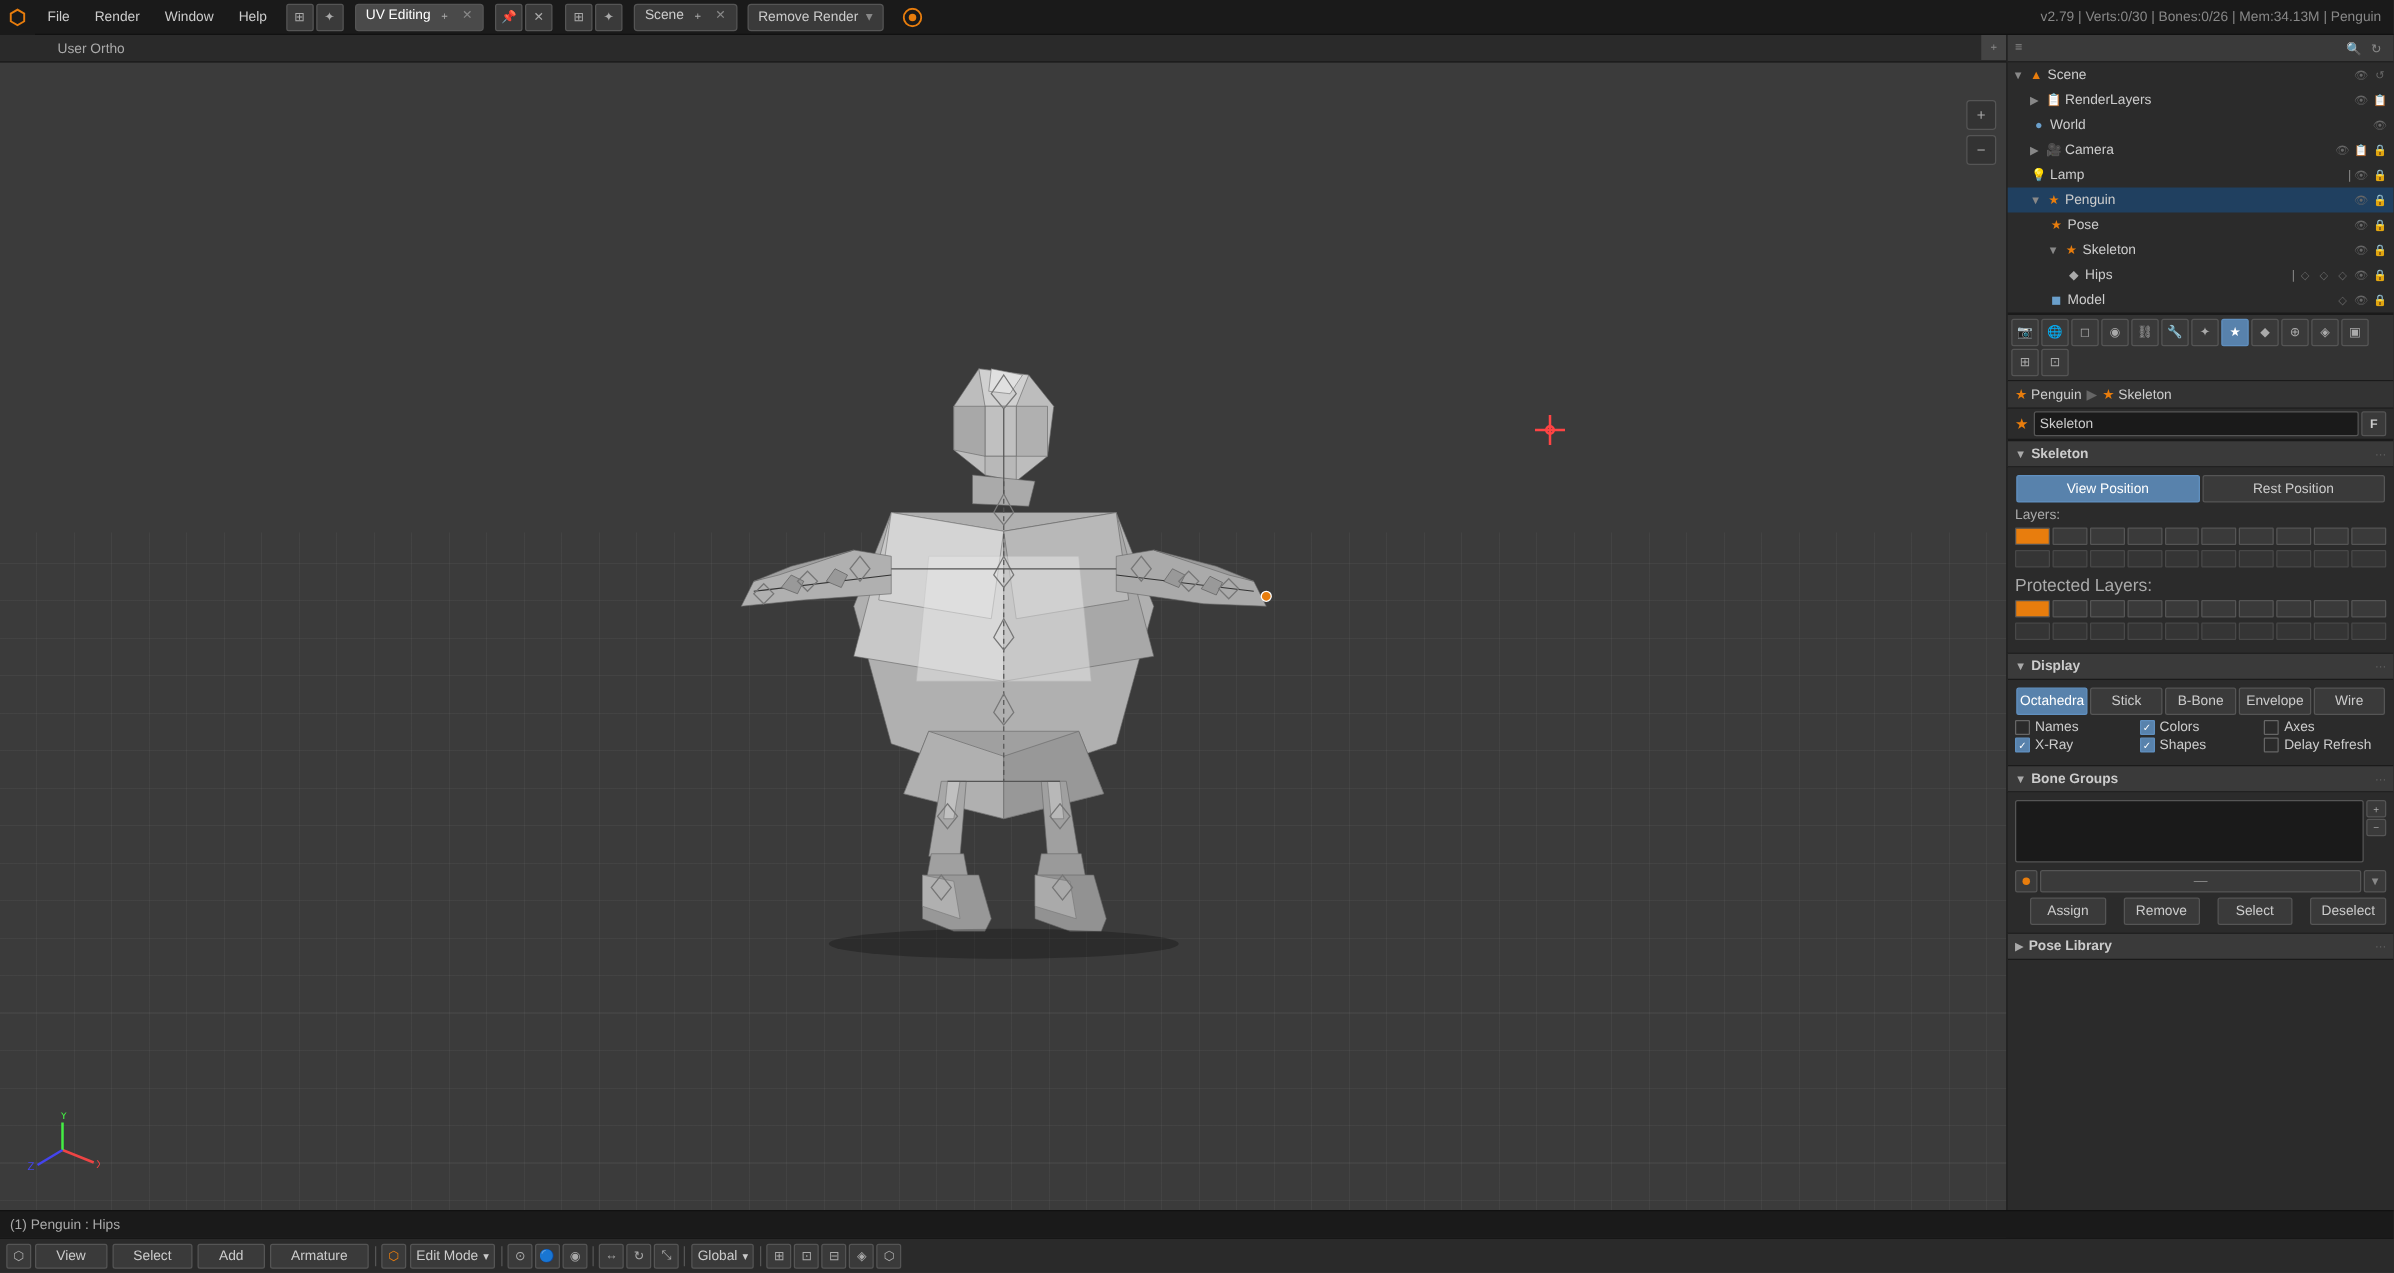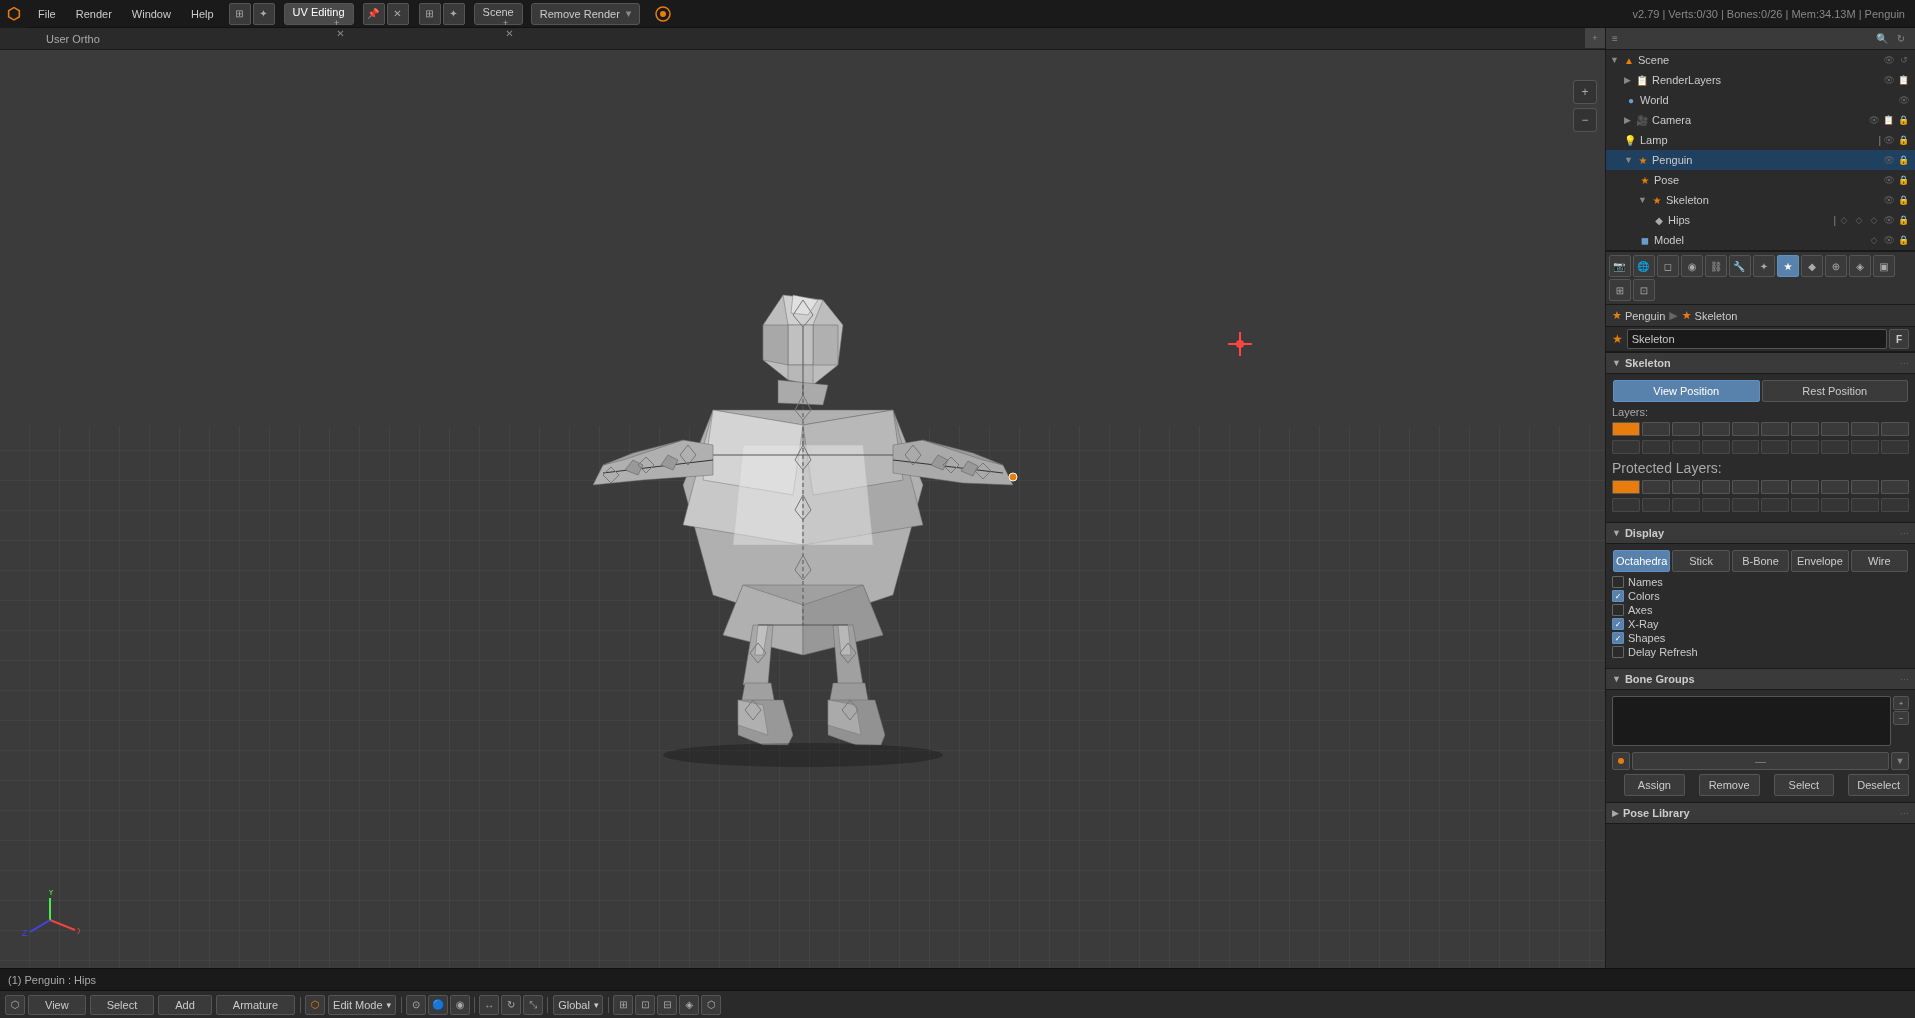--- a/index.html
+++ b/index.html
@@ -43,30 +43,29 @@
       padding: 0 10px;
       height: 100%;
       display: flex;
       align-items: center;
       color: #ccc;
       font-size: 11px;
       cursor: pointer;
     }
     .topbar-workspace-tab {
       display: flex;
-      align-items: flex-end;
+      align-items: flex-start;
       background: #3a3a3a;
       border: 1px solid #555;
       border-radius: 3px;
       padding: 2px 8px;
       margin: 0 4px;
       height: 22px;
       font-size: 11px;
       color: #ccc;
-      flex-direction: column;
     }
     .topbar-workspace-tab.active {
       background: #4a4a4a;
       color: #fff;
     }
     .topbar-workspace-tab .tab-x {
       margin-left: 6px;
       color: #888;
       font-size: 10px;
     }
@@ -586,21 +585,21 @@
     }
     .display-btn.active {
       background: #5882ac;
       border-color: #6090c0;
       color: #fff;
     }
 
     
     .checkbox-grid {
       display: grid;
-      grid-template-columns: 1fr;
+      grid-template-columns: 1fr 1fr 1fr;
       gap: 2px;
       margin-bottom: 4px;
     }
     .checkbox-item {
       display: flex;
       align-items: center;
       font-size: 11px;
       color: #ccc;
     }
     .checkbox-box {

